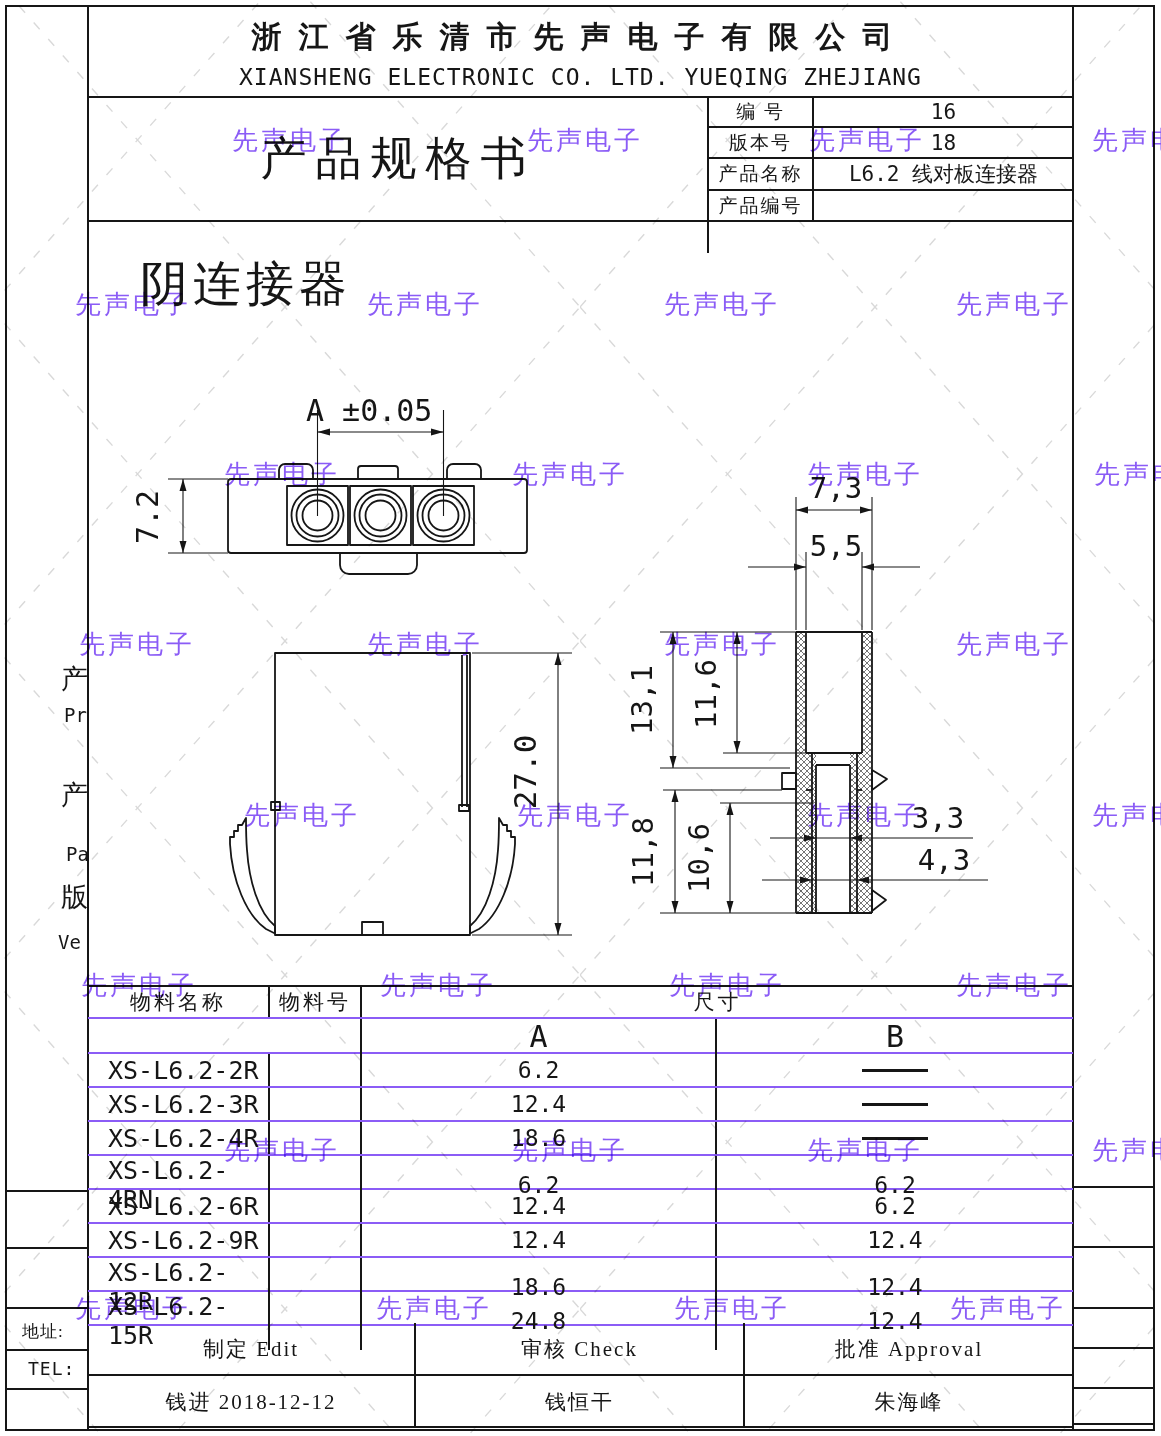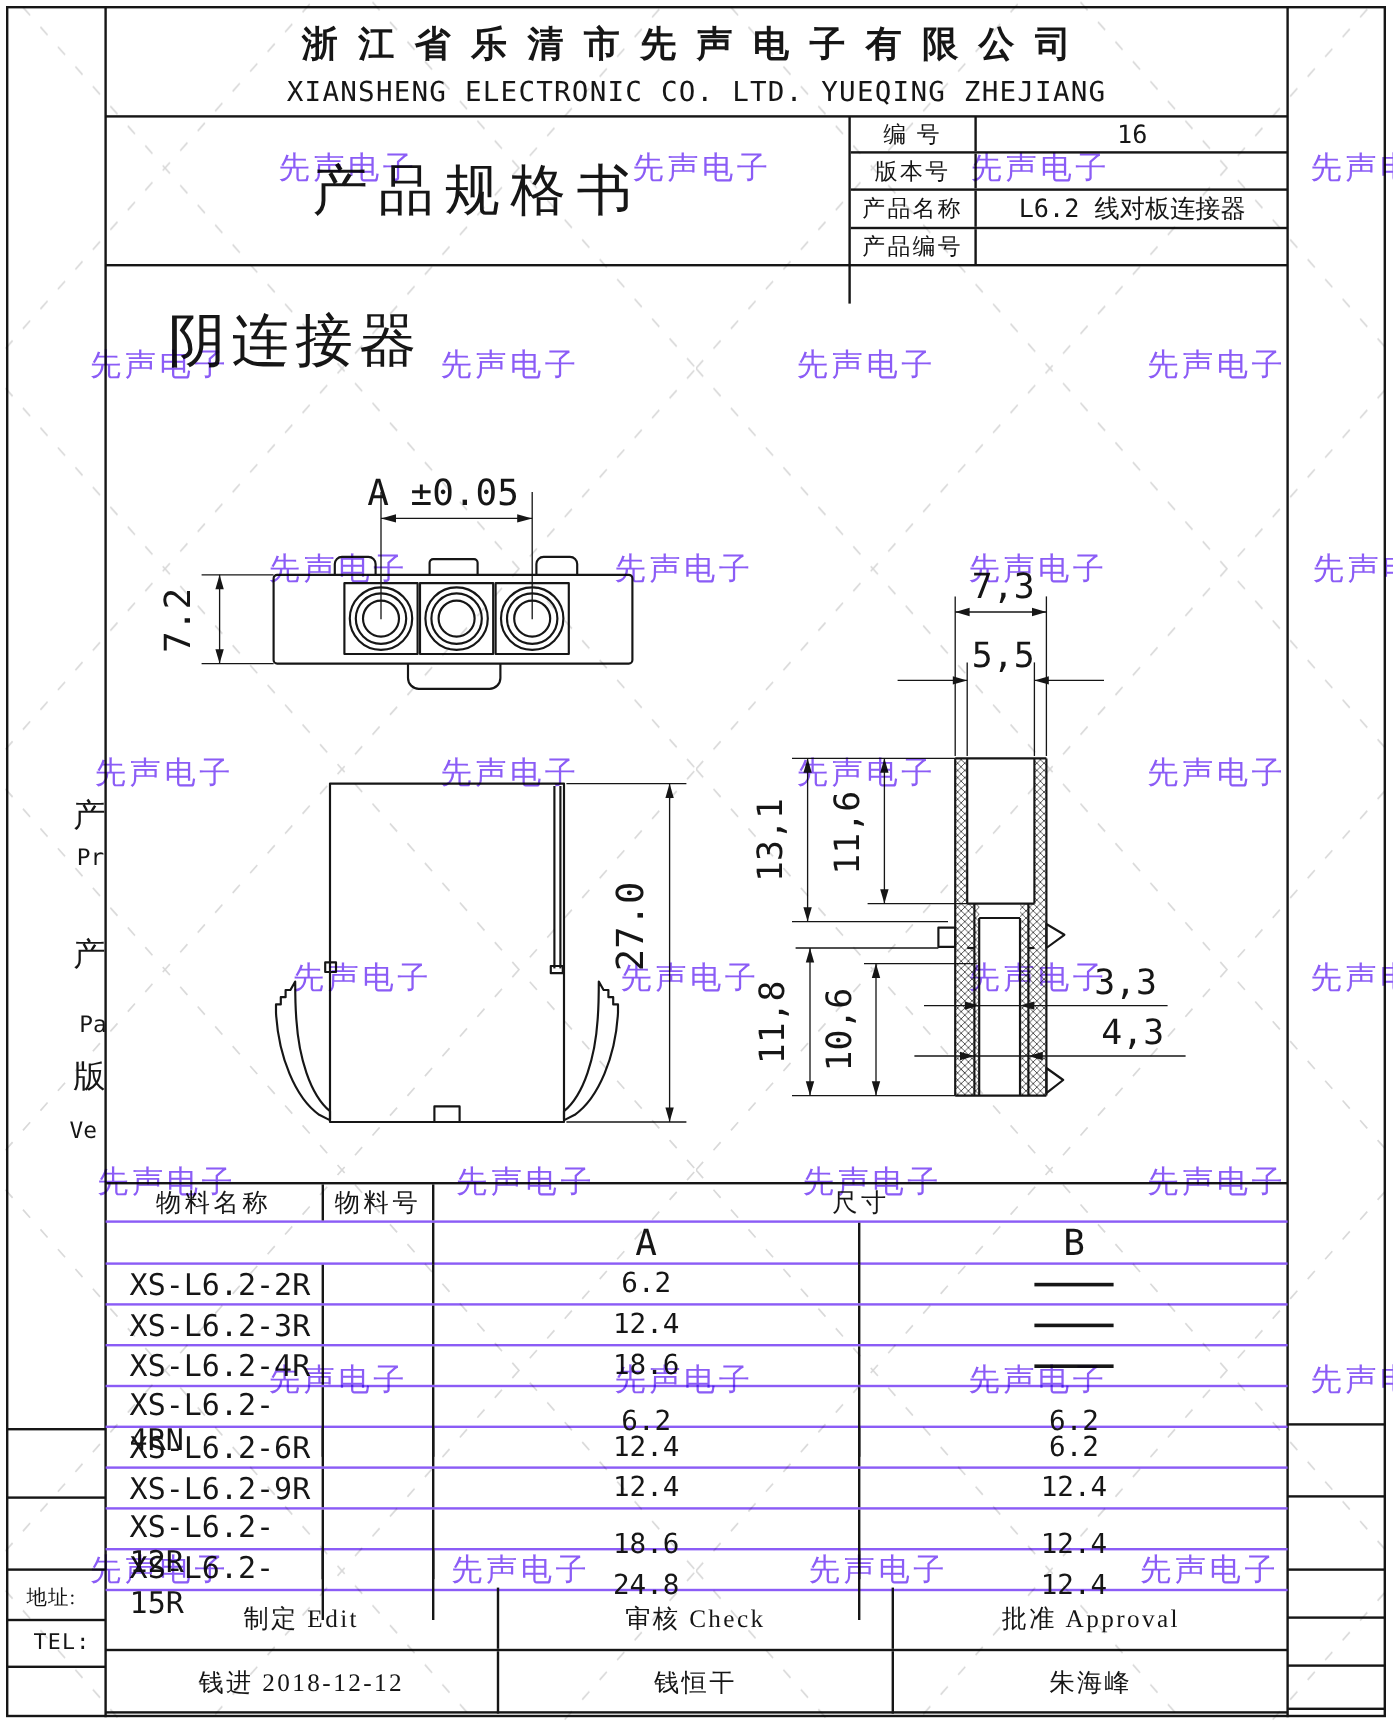--- a/index.html
+++ b/index.html
@@ -71,20 +71,21 @@
   </div>
 
   <div class="abs doc-title">产品规格书</div>
   <div class="abs info-table">
     <div class="info-row">
       <div class="info-label">编 号</div>
       <div class="info-value cad">16</div>
     </div>
     <div class="info-row">
       <div class="info-label">版本号</div>
+      <div class="info-value cad">18</div>
     </div>
     <div class="info-row">
       <div class="info-label">产品名称</div>
       <div class="info-value cad">L6.2  线对板连接器</div>
     </div>
     <div class="info-row">
       <div class="info-label">产品编号</div>
     </div>
   </div>
 

